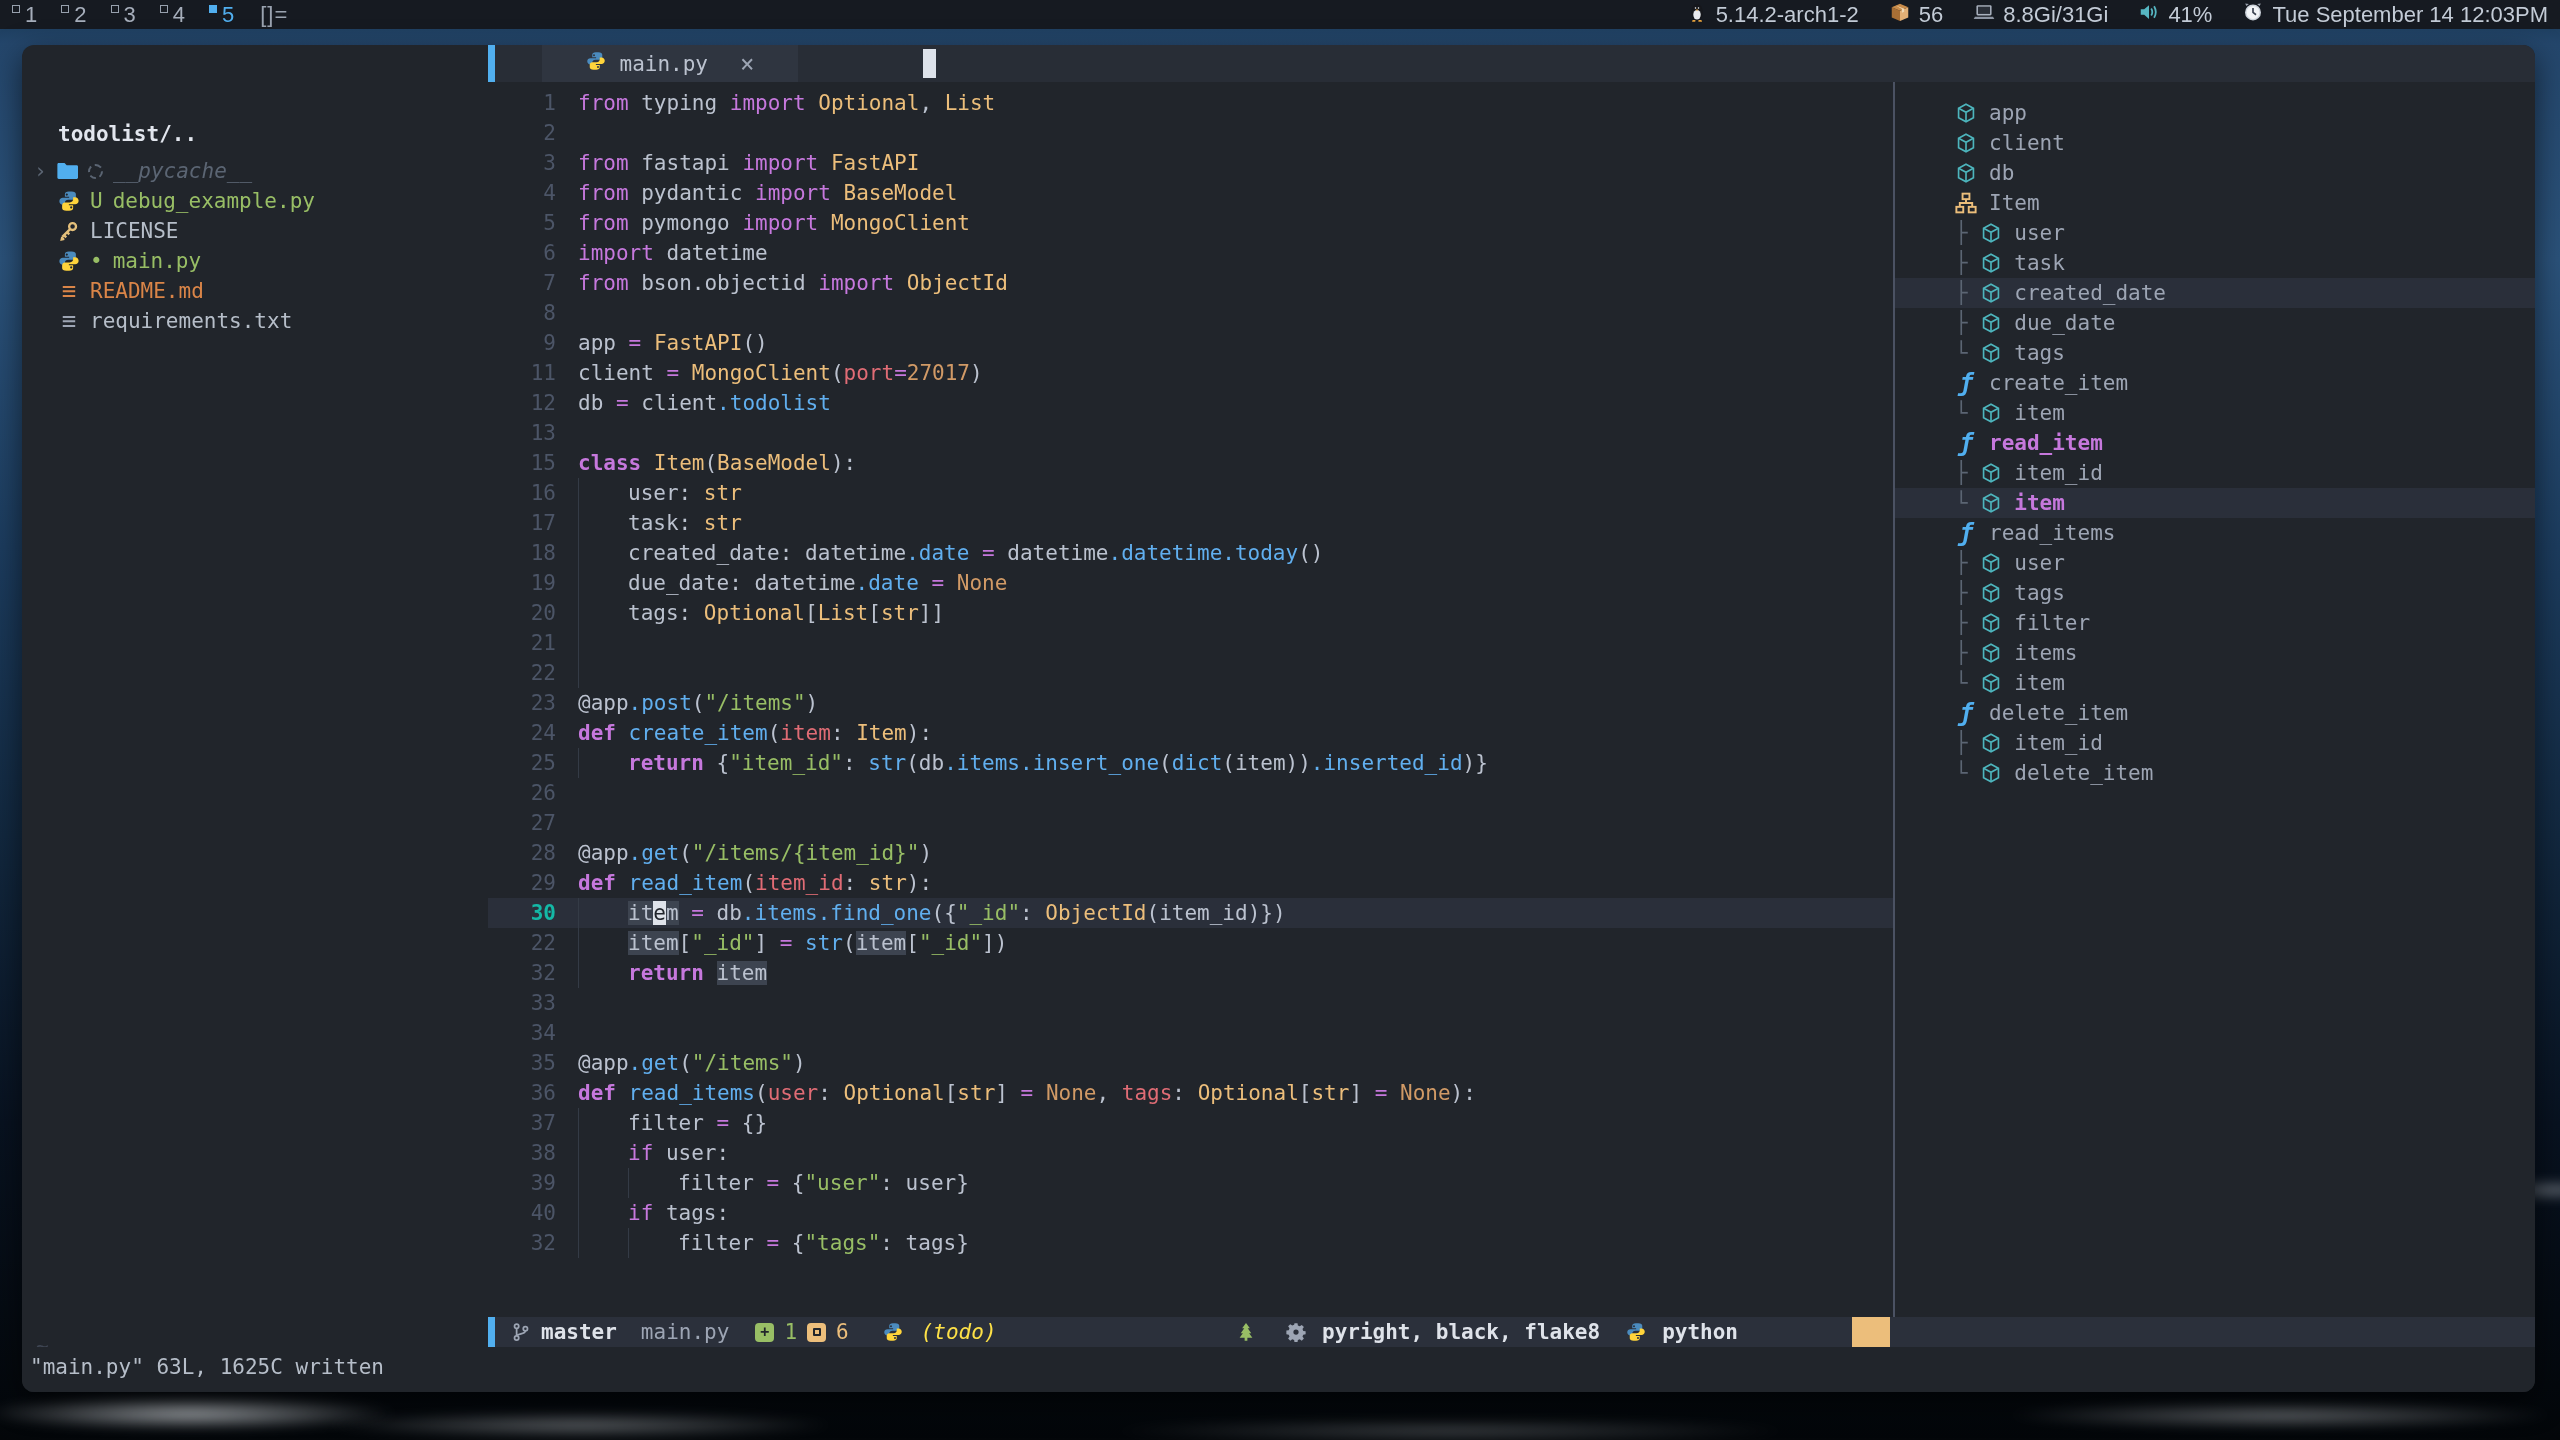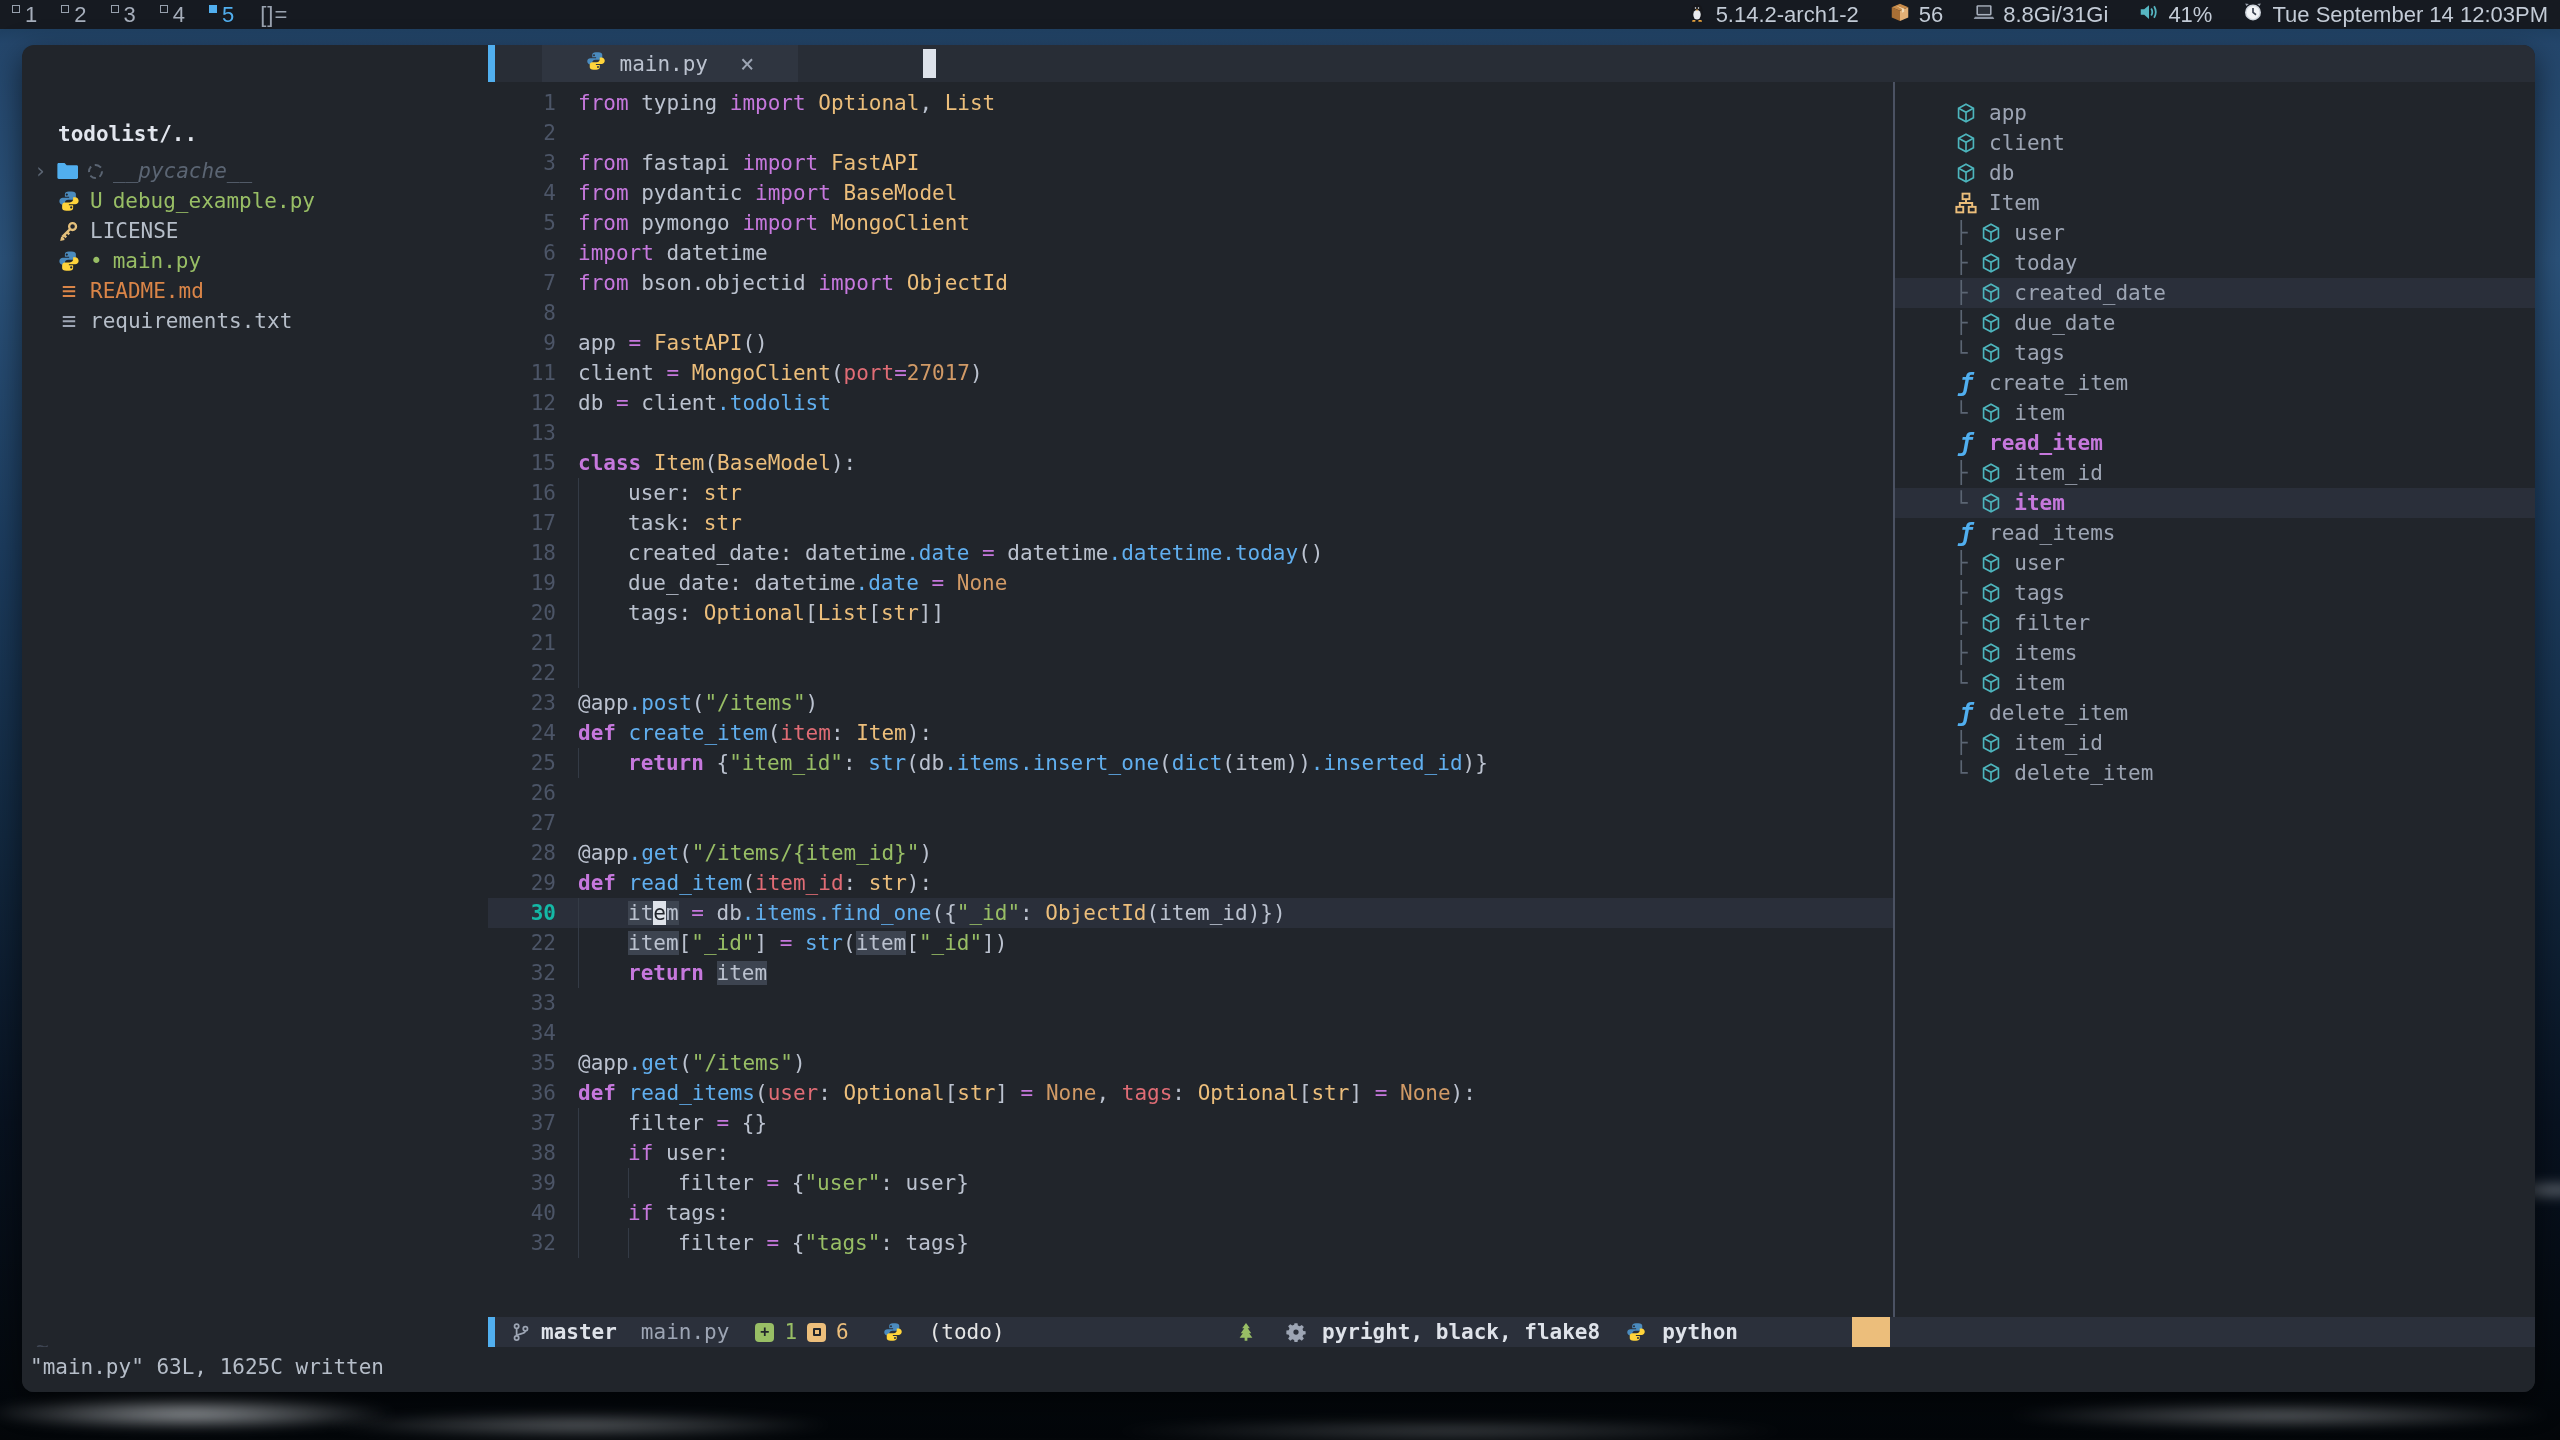--- a/index.html
+++ b/index.html
@@ -91,21 +91,21 @@
   .sl-accent{ position:absolute; left:0; top:0; width:7px; height:30px; background:#51afef; }
   .sl-main{ position:absolute; left:7px; top:0; width:1259px; height:30px; display:flex; align-items:center; gap:10px; padding:0 16px; white-space:nowrap; }
   .sl-main svg{ width:20px; height:20px; }
   .sl-branch{ color:#dfe3ea; font-weight:bold; }
   .sl-file{ color:#9da5b4; margin-left:14px; margin-right:16px; }
   .sl-add{ color:#98be65; } .sl-chg{ color:#ecbe7b; }
   .badge-sq{ width:19px; height:19px; border-radius:4px; display:inline-flex; align-items:center; justify-content:center; font-size:15px; font-weight:bold; color:#21252b; }
   .bq-add{ background:#98be65; }
   .bq-chg{ background:#ecbe7b; }
   .bq-chg i{ display:block; width:8px; height:8px; border:2px solid #21252b; border-radius:1px; }
-  .sl-venv{ color:#e5e5e5; margin-left:16px; }
+  .sl-venv{ color:#fde047; margin-left:8px;font-style:italic; }
   .sl-right{ margin-left:auto; display:flex; align-items:center; gap:16px; }
   .sl-lsp{ color:#dfe3ea; font-weight:bold; margin-right:10px; }
   .sl-lang{ color:#dfe3ea; font-weight:bold; }
   .sl-orange{ position:absolute; left:1364px; top:0; width:38px; height:30px; background:#ecbe7b; }
 
   
   .msgline{ position:absolute; left:0; top:1302px; width:2513px; height:45px; background:#21252b; color:#b6bec9; display:flex; align-items:flex-start; padding:8px 0 0 8px; font-size:21px; }
 </style>
 </head>
 <body>
@@ -334,21 +334,21 @@
             <g fill="none" stroke="#4db5bd" stroke-width="1.2">
               <path d="M8 1.6l5.4 2.9v7L8 14.4l-5.4-2.9v-7z"></path>
               <path d="M2.6 4.5L8 7.5l5.4-3M8 7.5V14"></path>
             </g>
           </svg></span><span>user</span></div>
       <div class="o-row"><span class="conn">├ </span><span class="oicon"><svg viewBox="0 0 16 16">
             <g fill="none" stroke="#4db5bd" stroke-width="1.2">
               <path d="M8 1.6l5.4 2.9v7L8 14.4l-5.4-2.9v-7z"></path>
               <path d="M2.6 4.5L8 7.5l5.4-3M8 7.5V14"></path>
             </g>
-          </svg></span><span>today</span></div>
+          </svg></span><span>task</span></div>
       <div class="o-row hl"><span class="conn">├ </span><span class="oicon"><svg viewBox="0 0 16 16">
             <g fill="none" stroke="#4db5bd" stroke-width="1.2">
               <path d="M8 1.6l5.4 2.9v7L8 14.4l-5.4-2.9v-7z"></path>
               <path d="M2.6 4.5L8 7.5l5.4-3M8 7.5V14"></path>
             </g>
           </svg></span><span>created_date</span></div>
       <div class="o-row"><span class="conn">├ </span><span class="oicon"><svg viewBox="0 0 16 16">
             <g fill="none" stroke="#4db5bd" stroke-width="1.2">
               <path d="M8 1.6l5.4 2.9v7L8 14.4l-5.4-2.9v-7z"></path>
               <path d="M2.6 4.5L8 7.5l5.4-3M8 7.5V14"></path>

